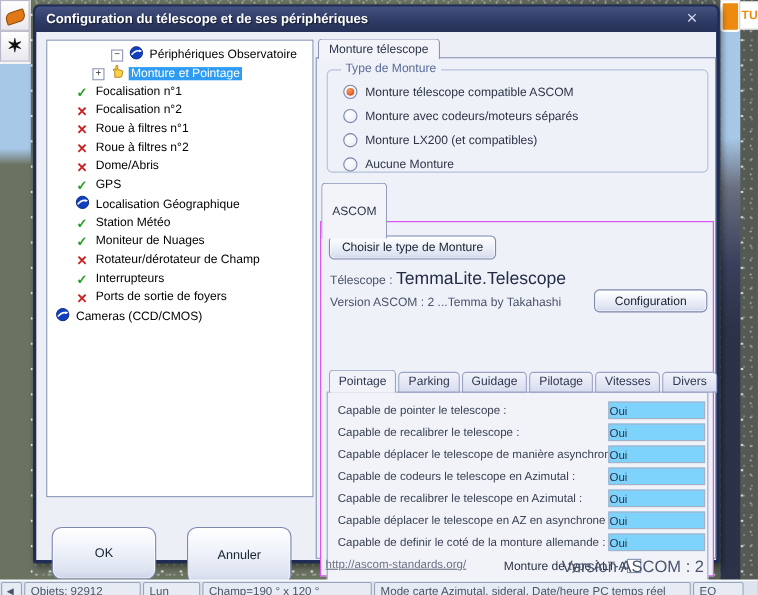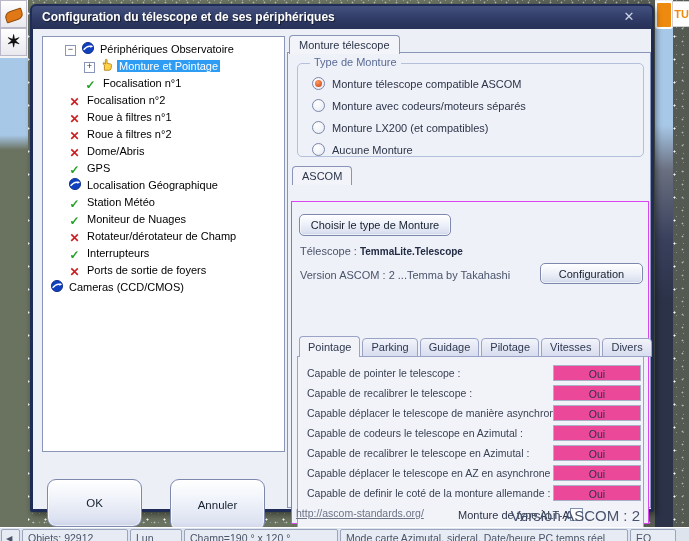--- a/index.html
+++ b/index.html
@@ -66,38 +66,38 @@
   .group{position:absolute;left:9px;top:10px;width:347px;height:94px;
     border:1px solid #b4c0da;border-radius:5px;box-sizing:border-box;}
   .group-title{position:absolute;left:12px;top:-8px;background:#eff1f8;padding:0 4px;
     font-size:11px;color:#5a6a95;}
   .radio-row{position:absolute;left:14px;height:14px;font-size:11px;color:#2c3448;white-space:nowrap;}
   .radio{position:absolute;left:0;top:0;width:13px;height:13px;border-radius:50%;
     border:1px solid #7a87a8;background:radial-gradient(circle at 35% 30%,#fff,#e4e9f3);box-sizing:border-box;}
   .radio.sel::after{content:"";position:absolute;left:2px;top:2px;right:2px;bottom:2px;border-radius:50%;
     background:radial-gradient(circle at 38% 32%,#ff9a60,#c83c10);}
   .radio-row .rlbl{position:absolute;left:20px;top:0;line-height:14px;}
-  .ascom-tab{position:absolute;left:4px;top:113px;height:18px;padding:0 9px;line-height:18px;
+  .ascom-tab{position:absolute;left:4px;top:113px;height:18px;padding:16px 9px;line-height:18px;
     background:#f2f4fa;border:1px solid #8a94b8;border-bottom:none;border-radius:4px 4px 0 0;
     font-size:11px;color:#2c3448;z-index:2;}
   .ascom-page{position:absolute;left:3px;top:148px;width:358px;height:323px;
     border:1px solid #d946ef;background:#eff1f8;box-sizing:border-box;}
   .line{position:absolute;font-size:11px;color:#49536b;white-space:nowrap;}
-  .tel-val{font-weight:bold;color:#222c44;font-size:10px;}
+  .tel-val{font-weight:normal;color:#222c44;font-size:16px;}
   .itabs{position:absolute;left:7px;top:134px;height:20px;white-space:nowrap;z-index:2;}
   .itab{display:inline-block;height:17px;line-height:17px;padding:0 8px;margin-right:2px;
     background:linear-gradient(#f2f4fa,#d7dcef);border:1px solid #9aa3c6;border-radius:4px 4px 0 0;
     font-size:11px;color:#2f3850;vertical-align:bottom;}
   .itab.active{height:20px;line-height:20px;background:#f1f3f9;border-bottom:none;}
   .inner-page{position:absolute;left:5px;top:154px;width:347px;height:180px;
     border:1px solid #9aa3c6;background:#f1f3f9;box-sizing:border-box;}
   .cap-row{position:absolute;left:9px;height:17px;font-size:10.5px;color:#3a4254;
     line-height:17px;white-space:nowrap;}
-  .val{position:absolute;width:88px;height:16px;line-height:16px;text-align:center;
-    border:1px solid #a8b0c8;background:#ec4899;font-size:10.5px;color:#2c3448;box-sizing:border-box;}
+  .val{position:absolute;width:88px;height:16px;line-height:16px;text-align:left;
+    border:1px solid #a8b0c8;background:#7dd3fc;font-size:10.5px;color:#2c3448;box-sizing:border-box;}
   .altaz-lbl{position:absolute;left:160px;top:152px;font-size:11px;color:#2c3448;}
   .checkbox{position:absolute;left:272px;top:151px;width:13px;height:13px;background:#fff;
     border:1px solid #8090b0;box-sizing:border-box;}
   .link{position:absolute;left:4px;top:305px;font-size:10.5px;color:#6b7386;text-decoration:underline;}
   .ver-right{position:absolute;right:8px;top:305px;font-size:15px;color:#49536b;}
   
   .statusbar{position:absolute;left:0;top:527px;width:689px;height:14px;background:#dee4ee;
     border-top:1px solid #fff;overflow:hidden;white-space:nowrap;font-size:10.5px;color:#4a5468;}
   .scell{display:inline-block;height:19px;line-height:17px;box-sizing:border-box;
     border:1px solid #9aa4bc;border-radius:2px;margin:1px 1px 0 1px;padding:0 5px;background:#e7ebf3;
@@ -121,29 +121,29 @@
   </div>
 
   <div class="dialog">
     <div class="titlebar">
       <span class="title">Configuration du télescope et de ses périphériques</span>
       <span class="close">✕</span>
     </div>
     <div class="body">
 
       <div class="tree" id="tree">
-          <div class="trow" style="padding-left: 22px;"><span class="ebox">−</span><span class="ticon"><svg width="14" height="14" viewBox="0 0 16 16">
+          <div class="trow" style="padding-left: 22px; margin-left: 36px;"><span class="ebox">−</span><span class="ticon"><svg width="14" height="14" viewBox="0 0 16 16">
                 <circle cx="8" cy="8" r="6.4" fill="#1040c0" stroke="#082a80"></circle>
                 <path d="M3 10 Q8 4.2 12.2 6.6" stroke="#fff" stroke-width="1.7" fill="none"></path>
                 <path d="M11 4.6 l3 1.6 -3.4 1.2 z" fill="#fff"></path>
               </svg></span><span class="lbl">Périphériques Observatoire</span></div>
           <div class="trow sel" style="padding-left: 41px;"><span class="ebox">+</span><span class="ticon"><svg width="14" height="14" viewBox="0 0 16 16">
                 <path d="M5 14 L5 8.2 Q3.1 7.1 3.6 5.6 Q4.2 4.6 5.2 5.7 L6.1 7 L6.1 2.6 Q6.1 1.5 7.1 1.5 Q8.1 1.5 8.1 2.6 L8.1 6 L12.4 7 Q13.5 7.3 13.3 8.6 L12.5 12.2 Q12.1 14 10.4 14 Z" fill="#ffd24a" stroke="#a8780a" stroke-width="0.9"></path>
               </svg></span><span class="lbl">Monture et Pointage</span></div>
-          <div class="trow" style="padding-left: 40px;"><span class="ticon"><span class="ck">✓</span></span><span class="lbl">Focalisation n°1</span></div>
+          <div class="trow" style="padding-left: 24px;"><span class="ticon"><span class="ck">✓</span></span><span class="lbl">Focalisation n°1</span></div>
           <div class="trow" style="padding-left: 24px;"><span class="ticon"><span class="cx">✕</span></span><span class="lbl">Focalisation n°2</span></div>
           <div class="trow" style="padding-left: 24px;"><span class="ticon"><span class="cx">✕</span></span><span class="lbl">Roue à filtres n°1</span></div>
           <div class="trow" style="padding-left: 24px;"><span class="ticon"><span class="cx">✕</span></span><span class="lbl">Roue à filtres n°2</span></div>
           <div class="trow" style="padding-left: 24px;"><span class="ticon"><span class="cx">✕</span></span><span class="lbl">Dome/Abris</span></div>
           <div class="trow" style="padding-left: 24px;"><span class="ticon"><span class="ck">✓</span></span><span class="lbl">GPS</span></div>
           <div class="trow" style="padding-left: 24px;"><span class="ticon"><svg width="14" height="14" viewBox="0 0 16 16">
                 <circle cx="8" cy="8" r="6.4" fill="#1040c0" stroke="#082a80"></circle>
                 <path d="M3 10 Q8 4.2 12.2 6.6" stroke="#fff" stroke-width="1.7" fill="none"></path>
                 <path d="M11 4.6 l3 1.6 -3.4 1.2 z" fill="#fff"></path>
               </svg></span><span class="lbl">Localisation Géographique</span></div>

